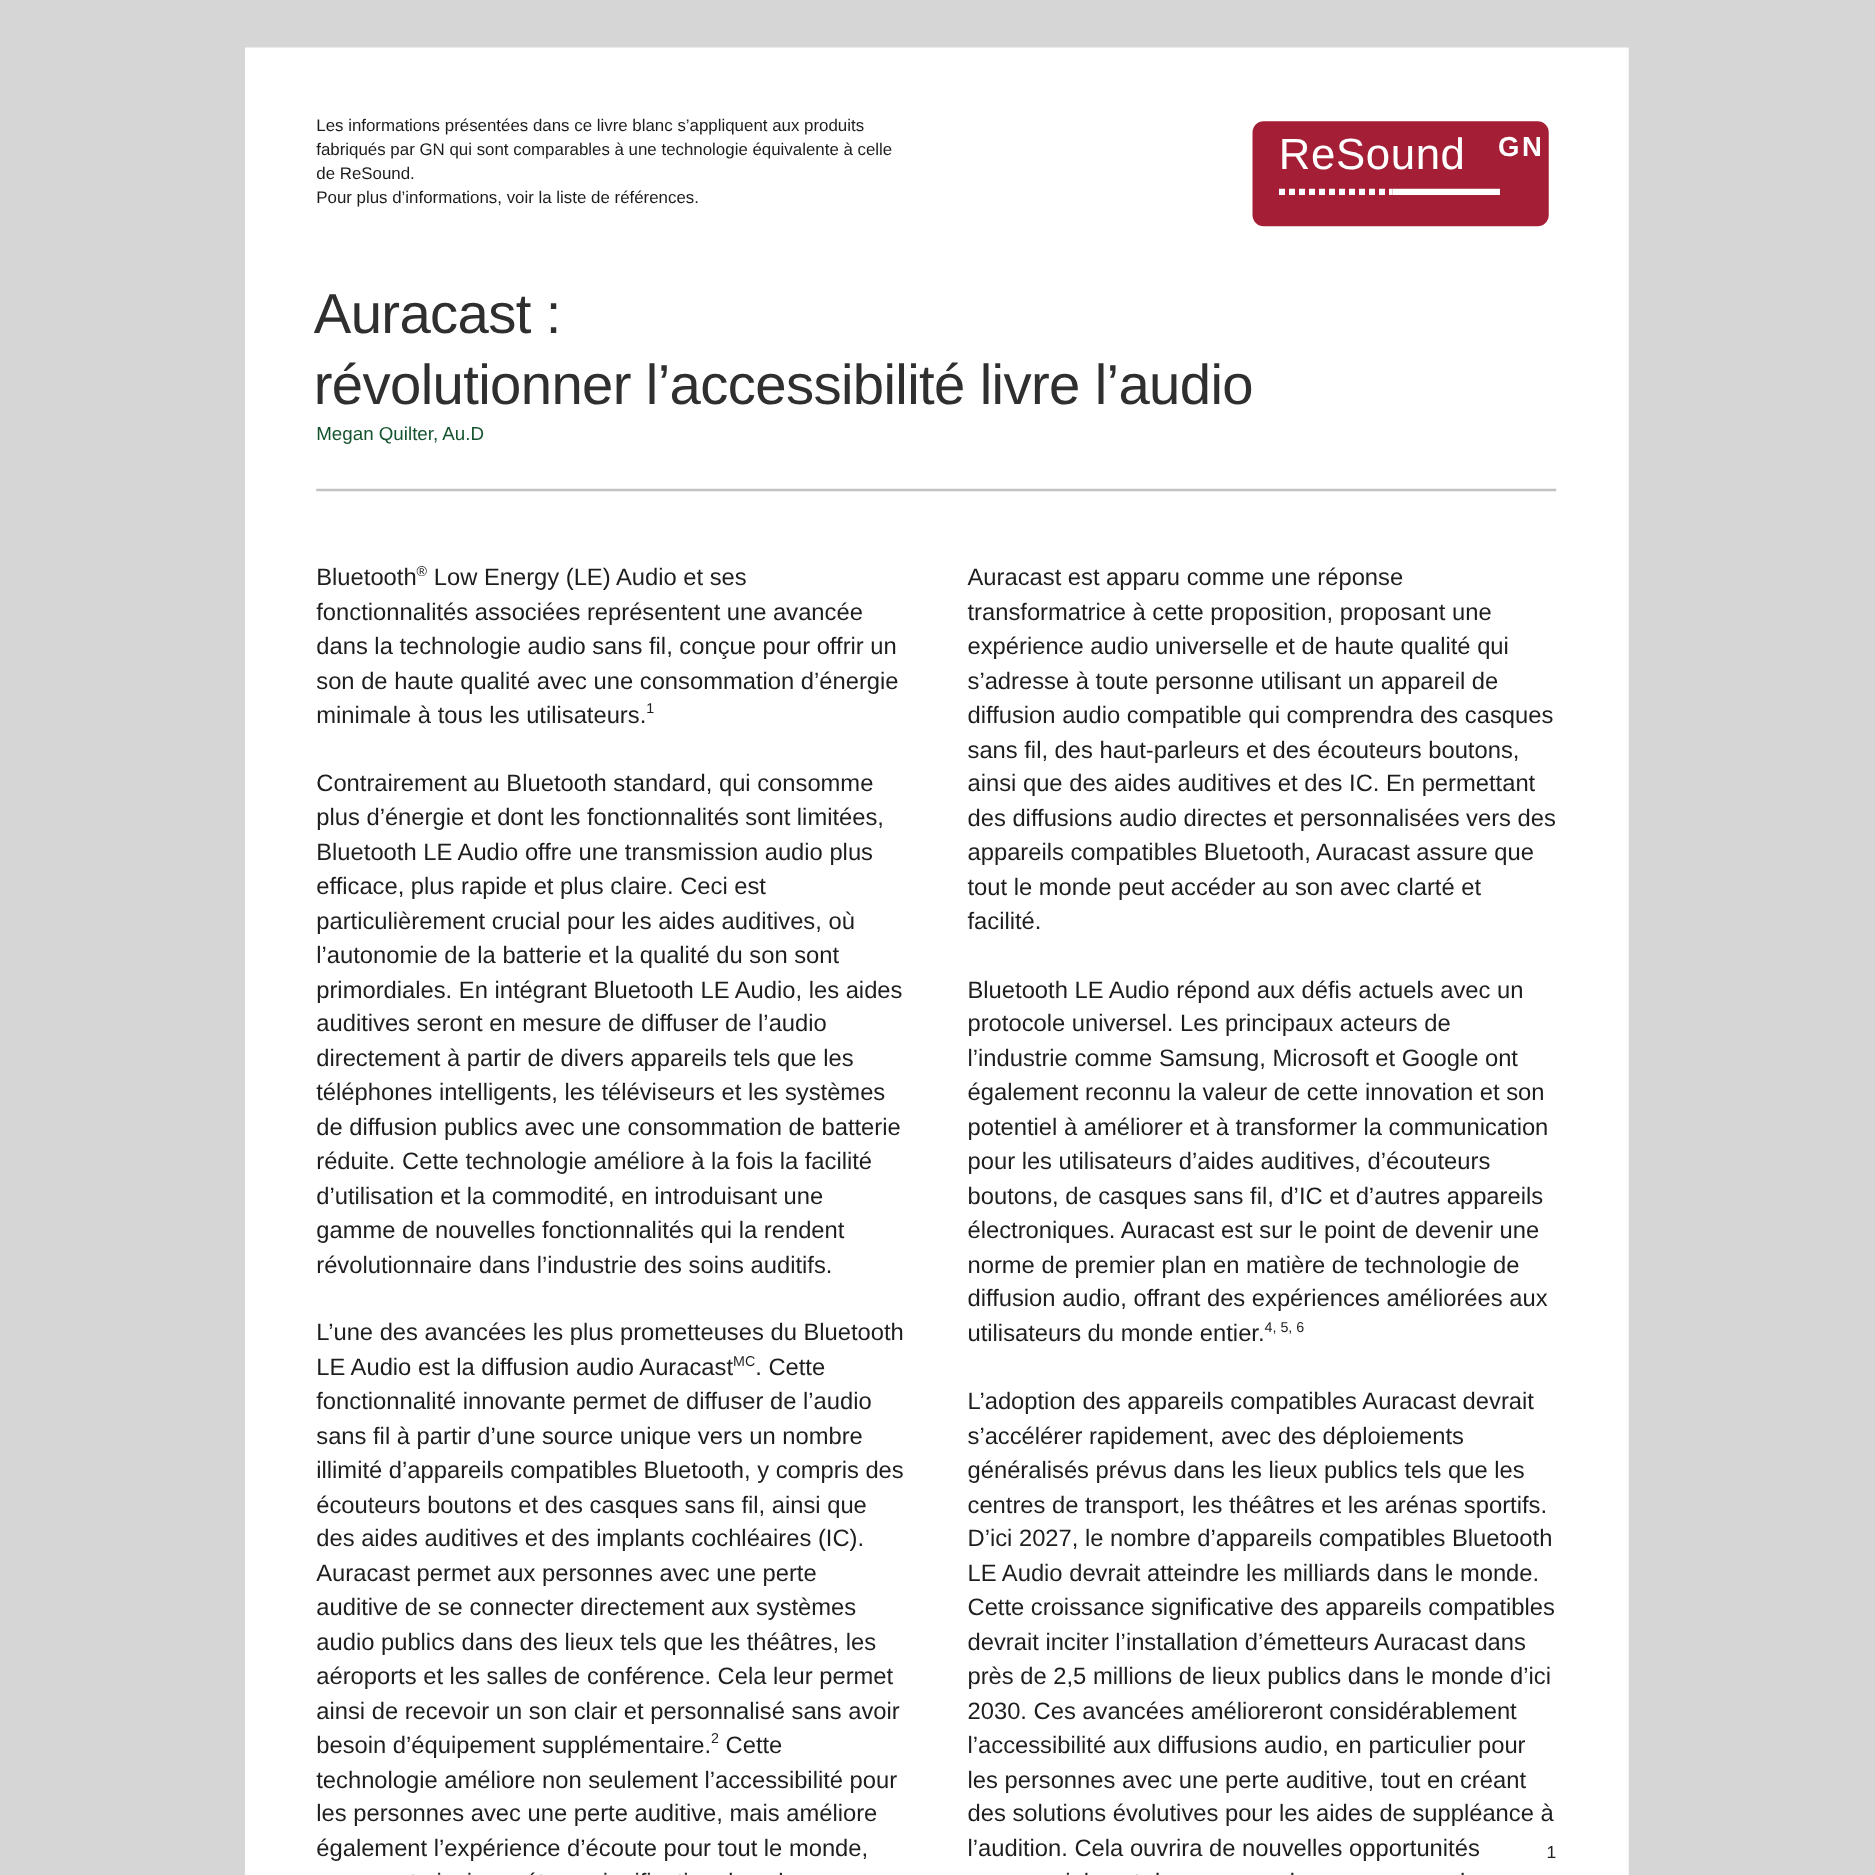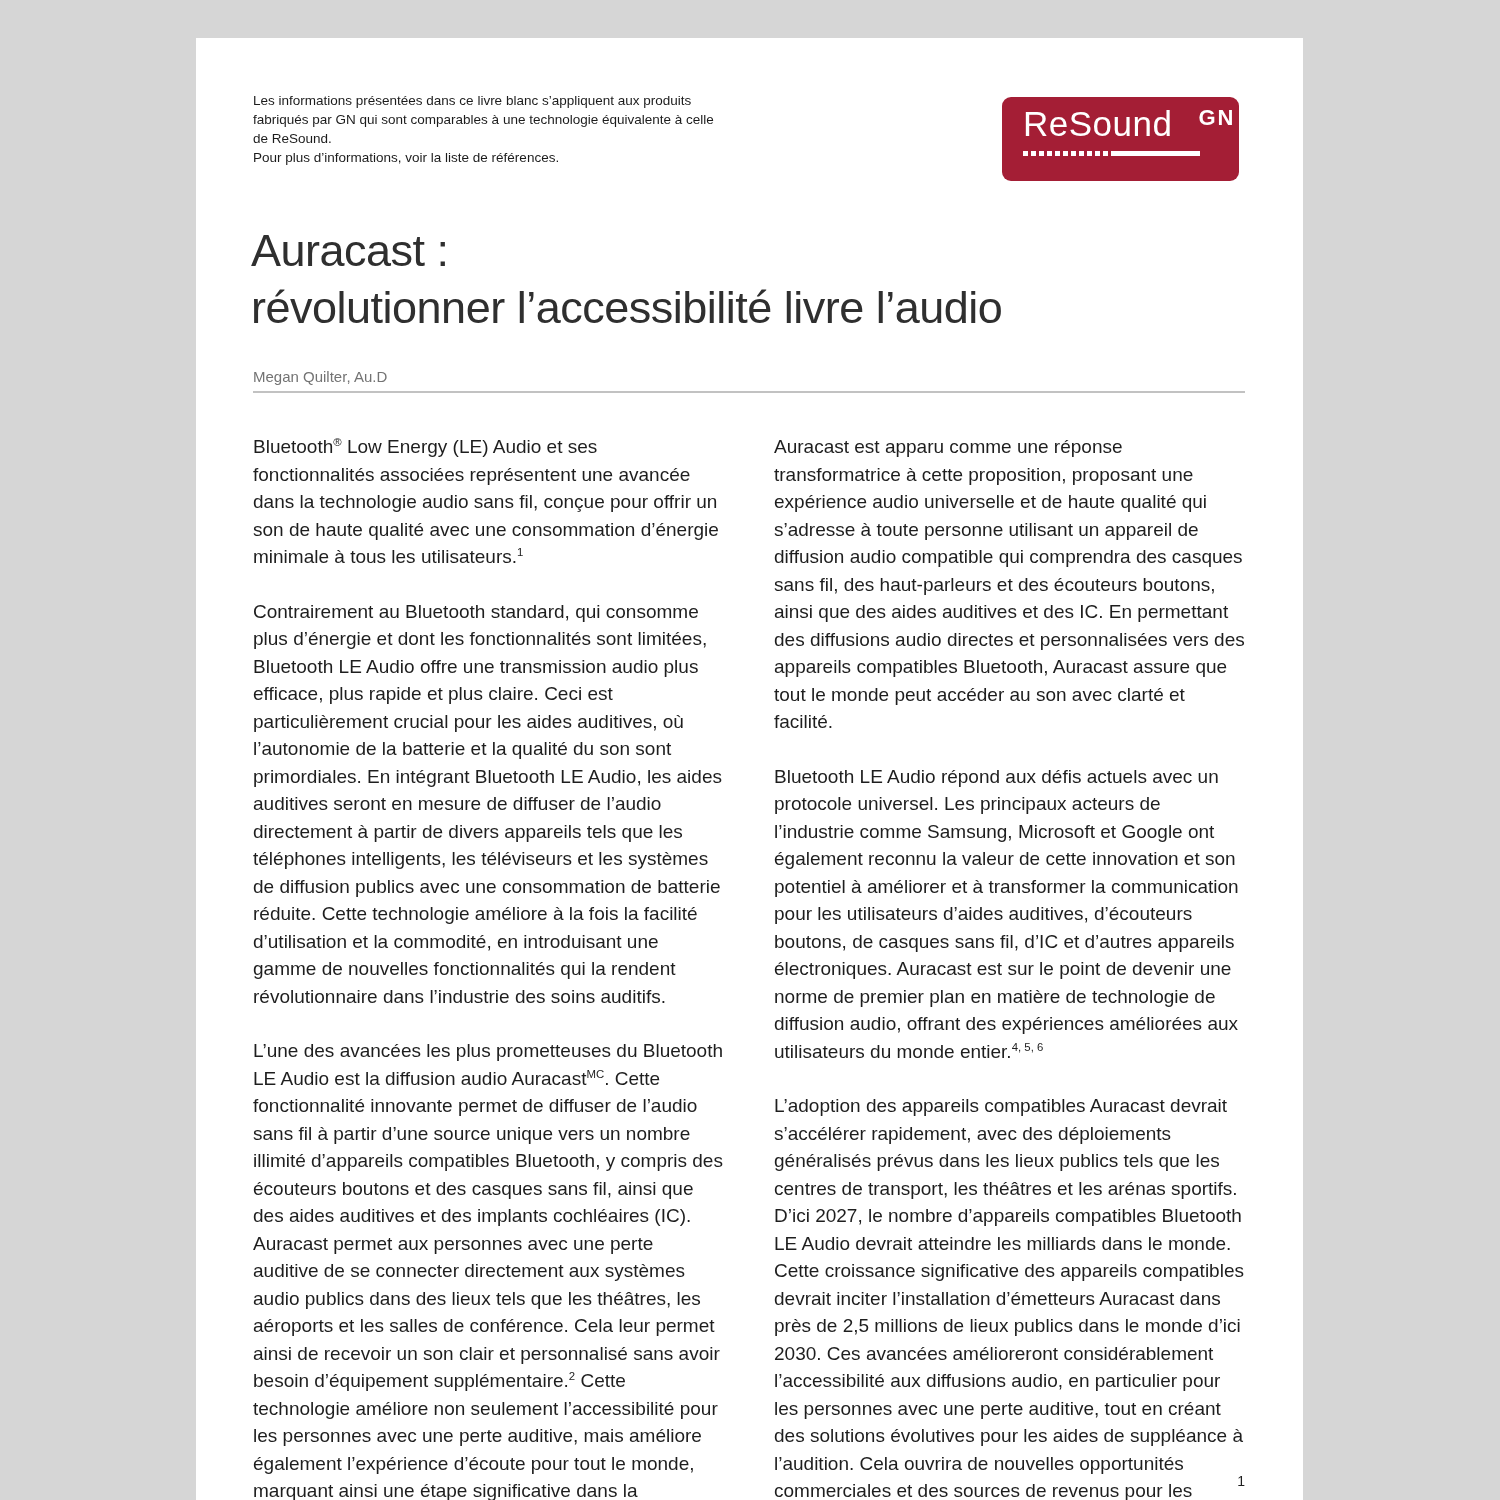--- a/index.html
+++ b/index.html
@@ -60,39 +60,38 @@
     position:absolute; left:55px; top:184px;
     margin:0;
     font-size:45px; line-height:57px;
     font-weight:400;
     letter-spacing:-0.5px;
     color:#2f2f2f;
   }
   .author {
     position:absolute; left:57px; top:300px;
     font-size:15px; line-height:20px;
-    color:#737373;
-    margin-top:29px;
+    color:#14532d;
   }
   .divider {
     position:absolute; left:57px; top:353px;
     width:992px; height:2px;
     background:#c2c2c2;
   }
   .columns {
     position:absolute; left:57px; top:395px;
     width:992px;
     display:flex; gap:50px;
   }
   .col {
     width:471px;
     font-size:19px; line-height:27.5px;
     color:#1e1e1e;
   }
-  .col p { margin:0 0 27px 0; }
+  .col p { margin:16px 0 27px 0; }
   .col sup {
     font-size:60%;
     vertical-align:super;
     line-height:0;
   }
   .page-number {
     position:absolute; right:58px; bottom:46px;
     font-size:14px; color:#1f1f1f;
   }
 </style>

